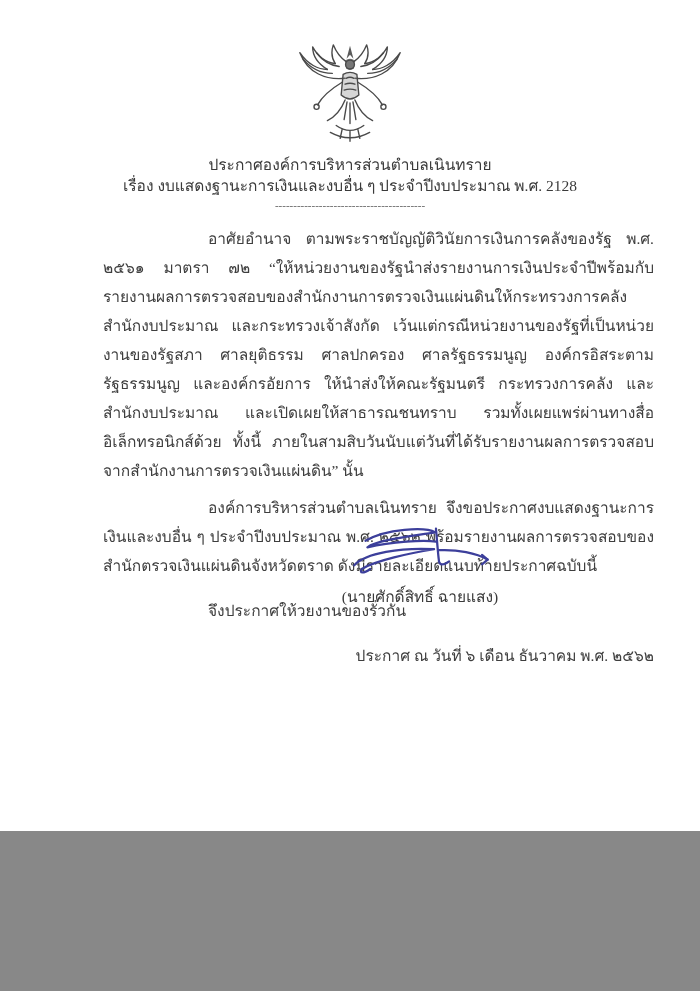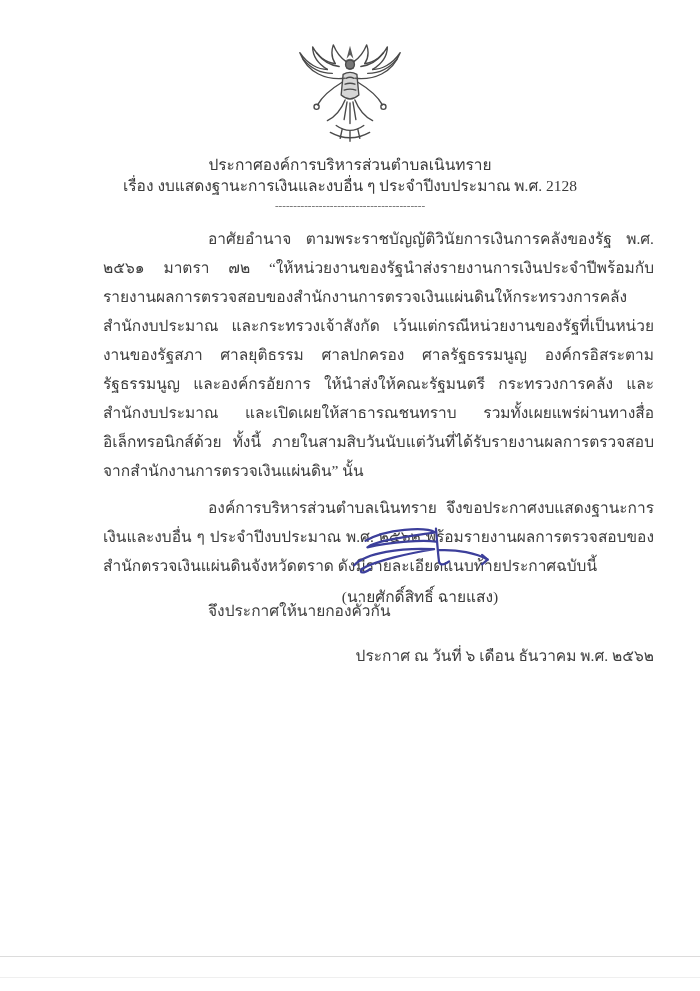--- a/index.html
+++ b/index.html
@@ -1,18 +1,18 @@
 <!DOCTYPE html>
 <html lang="th"><head>
 <meta charset="utf-8">
 <style>
   html,body{margin:0;padding:0;background:#888;}
   .page{
     position:relative;
-    width:700px;height:991px;
+    width:700px;height:831px;
     margin:0 auto;
     background:#ffffff;
     overflow:hidden;
     font-family:"Liberation Serif","DejaVu Serif",serif;
     color:#3e3e3e;
   }
   .emblem-wrap{
     width:100%;
     display:flex;justify-content:center;
     padding-top:44px;
@@ -129,21 +129,21 @@
 
   <div class="title-block">
     <div class="doc-title">ประกาศองค์การบริหารส่วนตำบลเนินทราย</div>
     <div class="doc-subject">เรื่อง  งบแสดงฐานะการเงินและงบอื่น ๆ ประจำปีงบประมาณ พ.ศ. 2128</div>
     <div class="divider">-----------------------------------------</div>
   </div>
 
   <div class="body-text">
     <p class="p-first">อาศัยอำนาจ ตามพระราชบัญญัติวินัยการเงินการคลังของรัฐ พ.ศ. ๒๕๖๑ มาตรา ๗๒ “ให้หน่วยงานของรัฐนำส่งรายงานการเงินประจำปีพร้อมกับรายงานผลการตรวจสอบของสำนักงานการตรวจเงินแผ่นดินให้กระทรวงการคลัง สำนักงบประมาณ และกระทรวงเจ้าสังกัด เว้นแต่กรณีหน่วยงานของรัฐที่เป็นหน่วยงานของรัฐสภา ศาลยุติธรรม ศาลปกครอง ศาลรัฐธรรมนูญ องค์กรอิสระตามรัฐธรรมนูญ และองค์กรอัยการ ให้นำส่งให้คณะรัฐมนตรี กระทรวงการคลัง และสำนักงบประมาณ และเปิดเผยให้สาธารณชนทราบ รวมทั้งเผยแพร่ผ่านทางสื่ออิเล็กทรอนิกส์ด้วย ทั้งนี้ ภายในสามสิบวันนับแต่วันที่ได้รับรายงานผลการตรวจสอบจากสำนักงานการตรวจเงินแผ่นดิน” นั้น</p>
     <p>องค์การบริหารส่วนตำบลเนินทราย จึงขอประกาศงบแสดงฐานะการเงินและงบอื่น ๆ ประจำปีงบประมาณ พ.ศ. ๒๕๖๒ พร้อมรายงานผลการตรวจสอบของสำนักตรวจเงินแผ่นดินจังหวัดตราด ดังมีรายละเอียดแนบท้ายประกาศฉบับนี้</p>
-    <p class="closing-line">จึงประกาศให้นายกองคั่วกัน</p>
+    <p class="closing-line">จึงประกาศให้วยงานของรั่วกัน</p>
     <p class="date-line">ประกาศ  ณ  วันที่  ๖  เดือน  ธันวาคม  พ.ศ. ๒๕๖๒</p>
   </div>
 
   <div class="sign-block">
     <svg class="sign-scribble" width="160" height="62" viewBox="0 0 160 66" fill="none" stroke="#3c3f9b" stroke-width="2.4" stroke-linecap="round" stroke-linejoin="round">
       <path d="M22,20 C44,7 86,5 96,11 C72,15 34,19 24,27 C50,21 84,19 97,21"></path>
       <path d="M10,46 C22,33 60,27 95,29 C70,33 32,41 18,50 C15,55 20,55 27,50"></path>
       <path d="M97,7 C98,18 99,32 100,40 C100,46 104,47 111,42"></path>
       <path d="M100,30 C120,29 140,33 152,40"></path>
       <path d="M146,35 L152,40 L146,45"></path>

